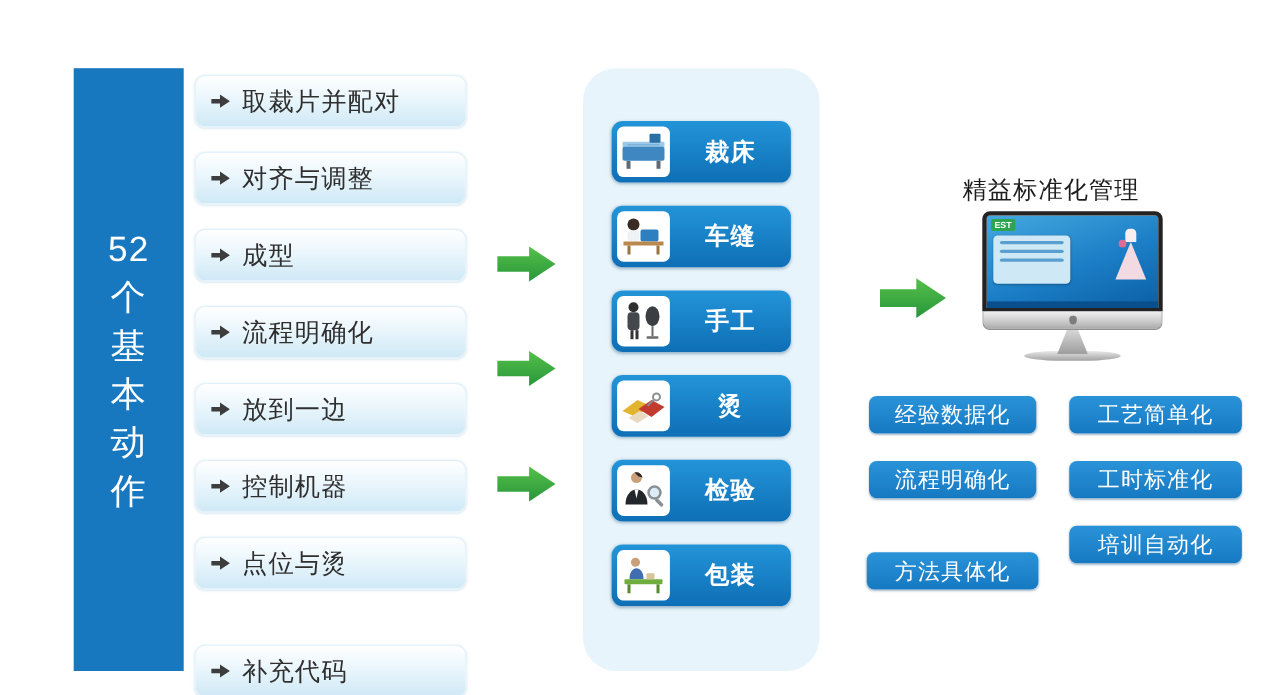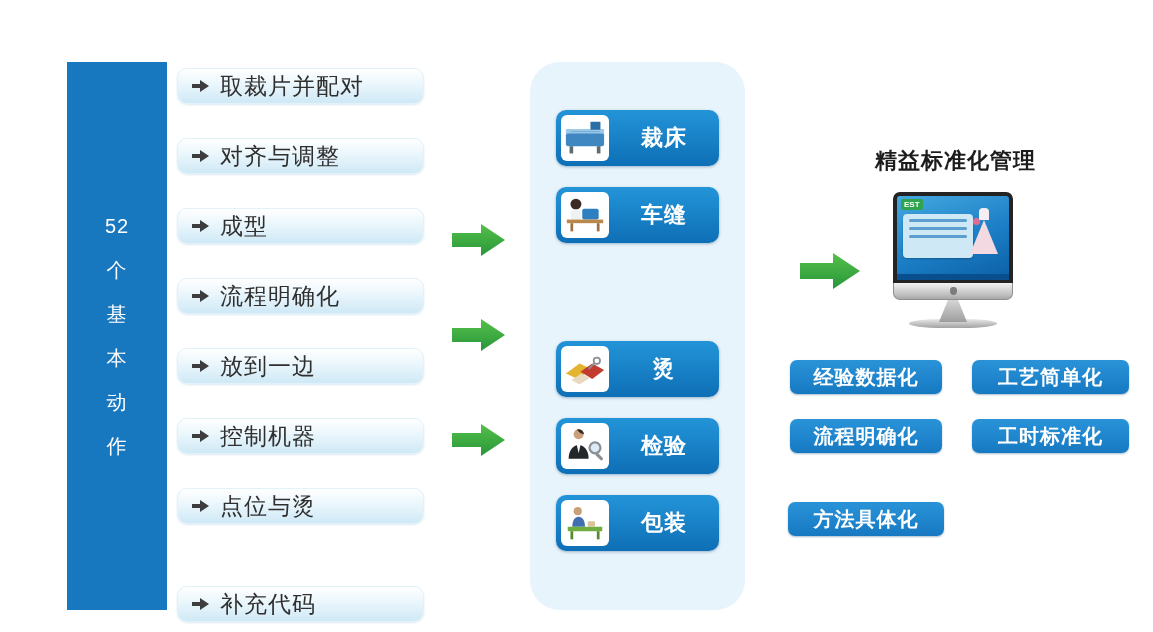--- a/index.html
+++ b/index.html
@@ -2,24 +2,24 @@
 <html><head>
 <meta charset="utf-8">
 <style>
   html,body{margin:0;padding:0;background:#fff;font-family:"Liberation Sans",sans-serif;}
   .canvas{position:relative;width:1153px;height:632px;background:#ffffff;overflow:hidden;}
 
   
   .left-bar{position:absolute;left:67px;top:62px;width:100px;height:548px;background:#1878bf;
     display:flex;align-items:center;justify-content:center;}
   .left-bar .vlabel{display:flex;flex-direction:column;align-items:center;color:#fff;
-    font-size:20px;line-height:44px;letter-spacing:1px;}
-
-  
-  .pill{position:absolute;left:177px;width:247px;height:36px;border-radius:10px;
+    font-size:32px;line-height:44px;letter-spacing:1px;}
+
+  
+  .pill{position:absolute;left:177px;width:247px;height:48px;border-radius:10px;
     background:linear-gradient(180deg,#ffffff 0%,#eaf6fc 45%,#cfe9f6 100%);
     border:1px solid #e2f1fa;box-shadow:0 1px 2px rgba(120,170,200,.25);
     display:flex;align-items:center;padding-left:14px;box-sizing:border-box;}
   .pill .ptxt{font-size:23px;color:#2f2f2f;margin-left:11px;letter-spacing:1px;}
   .pill svg{flex:0 0 auto;}
 
   
   .flow-arrow{position:absolute;}
 
   
@@ -27,23 +27,23 @@
     background:#e8f4fb;border-radius:30px;}
   .proc{position:absolute;left:556px;width:163px;height:56px;border-radius:10px;
     background:linear-gradient(180deg,#2394d8 0%,#0e6fb6 100%);
     box-shadow:0 1px 3px rgba(0,60,110,.35);
     display:flex;align-items:center;padding-left:5px;box-sizing:border-box;}
   .proc .icon-box{width:48px;height:46px;background:#fff;border-radius:6px;
     display:flex;align-items:center;justify-content:center;overflow:hidden;}
   .proc .plabel{flex:1;text-align:center;color:#fff;font-size:22px;font-weight:bold;letter-spacing:1px;}
 
   
-  .r-title{position:absolute;left:848px;top:146px;width:215px;text-align:center;
-    font-size:22px;font-weight:bold;color:#1c1c1c;letter-spacing:1px;}
-  .imac{position:absolute;left:893px;top:192px;width:120px;}
+  .r-title{position:absolute;left:848px;top:158px;width:215px;text-align:center;
+    font-size:22px;font-weight:normal;color:#1c1c1c;letter-spacing:1px;}
+  .imac{position:absolute;left:893px;top:192px;width:164px;}
   .imac-screen{height:84px;background:linear-gradient(160deg,#45a9e0 0%,#1b7ec6 55%,#0c5fa4 100%);
     border:4px solid #232323;border-bottom:3px solid #232323;border-radius:7px 7px 0 0;position:relative;overflow:hidden;}
   .screen-logo{position:absolute;left:4px;top:3px;background:#2ea44f;color:#fff;font-size:8px;
     font-weight:bold;padding:0 3px;border-radius:2px;line-height:11px;}
   .screen-card{position:absolute;left:6px;top:18px;width:70px;height:44px;background:#cfe8f6;
     border-radius:4px;box-shadow:0 1px 2px rgba(0,0,0,.25);}
   .screen-card i{display:block;height:3px;background:#5b9fd0;border-radius:2px;margin:5px 6px 0 6px;}
   .screen-dress{position:absolute;right:10px;top:12px;width:30px;height:52px;}
   .dress-top{width:10px;height:12px;margin:0 auto;background:#f6eef1;border-radius:4px 4px 0 0;}
   .dress-skirt{width:0;height:0;margin:0 auto;border-left:14px solid transparent;border-right:14px solid transparent;border-bottom:34px solid #f3d9e2;}
@@ -54,21 +54,21 @@
     display:flex;align-items:center;justify-content:center;}
   .apple-dot{width:7px;height:8px;background:#7d7d7d;border-radius:45% 45% 50% 50%;}
   .imac-stand{width:28px;height:22px;margin:0 auto;background:linear-gradient(180deg,#d6d6d6,#9d9d9d);
     clip-path:polygon(32% 0,68% 0,100% 100%,0 100%);}
   .imac-base{width:88px;height:9px;margin:-3px auto 0 auto;background:linear-gradient(180deg,#e8e8e8,#a2a2a2);
     border-radius:50%/65%;}
 
   .fbtn{position:absolute;height:34px;border-radius:7px;
     background:linear-gradient(180deg,#2a93d8 0%,#1679c2 100%);
     box-shadow:0 1px 2px rgba(0,60,110,.35);
-    color:#fff;font-size:20px;font-weight:bold;letter-spacing:1px;
+    color:#fff;font-size:20px;font-weight:normal;letter-spacing:1px;
     display:flex;align-items:center;justify-content:center;}
 </style>
 </head>
 <body>
 
 <div class="canvas">
 
   <div class="left-bar">
     <div class="vlabel">
       <span>52</span>
@@ -180,20 +180,34 @@
         <rect x="8" y="16" width="12" height="11" rx="4" fill="#eef2f5"></rect>
         <rect x="21" y="15" width="18" height="12" rx="2" fill="#2e7fc0"></rect>
         <rect x="4" y="27" width="40" height="4" fill="#b9884f"></rect>
         <rect x="8" y="31" width="3" height="9" fill="#9a7340"></rect>
         <rect x="37" y="31" width="3" height="9" fill="#9a7340"></rect>
       </svg>
     </div>
     <span class="plabel">车缝</span>
   </div>
 
+  <div class="proc" style="top:264px">
+    <div class="icon-box">
+      <svg width="44" height="40" viewBox="0 0 48 44">
+        <circle cx="14" cy="8" r="5" fill="#2f2f2f"></circle>
+        <rect x="8" y="13" width="12" height="18" rx="4" fill="#44484c"></rect>
+        <rect x="11" y="31" width="3" height="9" fill="#333"></rect>
+        <rect x="16" y="31" width="3" height="9" fill="#333"></rect>
+        <ellipse cx="33" cy="17" rx="7" ry="10" fill="#3b3f44"></ellipse>
+        <rect x="32" y="27" width="2" height="10" fill="#6b6b6b"></rect>
+        <rect x="27" y="37" width="12" height="2.5" rx="1" fill="#6b6b6b"></rect>
+      </svg>
+    </div>
+    <span class="plabel">手工</span>
+  </div>
 
   <div class="proc" style="top:341px">
     <div class="icon-box">
       <svg width="44" height="40" viewBox="0 0 48 44">
         <path d="M3 27l15-11 13 6-15 11z" fill="#e3b52e"></path>
         <path d="M19 25l13-9 13 7-13 10z" fill="#c23b2e"></path>
         <path d="M9 34l11-7 9 5-11 7z" fill="#e8d9c0"></path>
         <circle cx="37" cy="13" r="3.5" fill="none" stroke="#8a9096" stroke-width="2"></circle>
         <line x1="34" y1="16" x2="28" y2="22" stroke="#8a9096" stroke-width="2"></line>
       </svg>
@@ -261,14 +275,15 @@
     </div>
     <div class="imac-stand"></div>
     <div class="imac-base"></div>
   </div>
 
   <div class="fbtn" style="left:790px;top:360px;width:152px">经验数据化</div>
   <div class="fbtn" style="left:972px;top:360px;width:157px">工艺简单化</div>
   <div class="fbtn" style="left:790px;top:419px;width:152px">流程明确化</div>
   <div class="fbtn" style="left:972px;top:419px;width:157px">工时标准化</div>
   <div class="fbtn" style="left:788px;top:502px;width:156px">方法具体化</div>
+  <div class="fbtn" style="left:972px;top:478px;width:157px">培训自动化</div>
 
 </div>
 
 </body></html>

